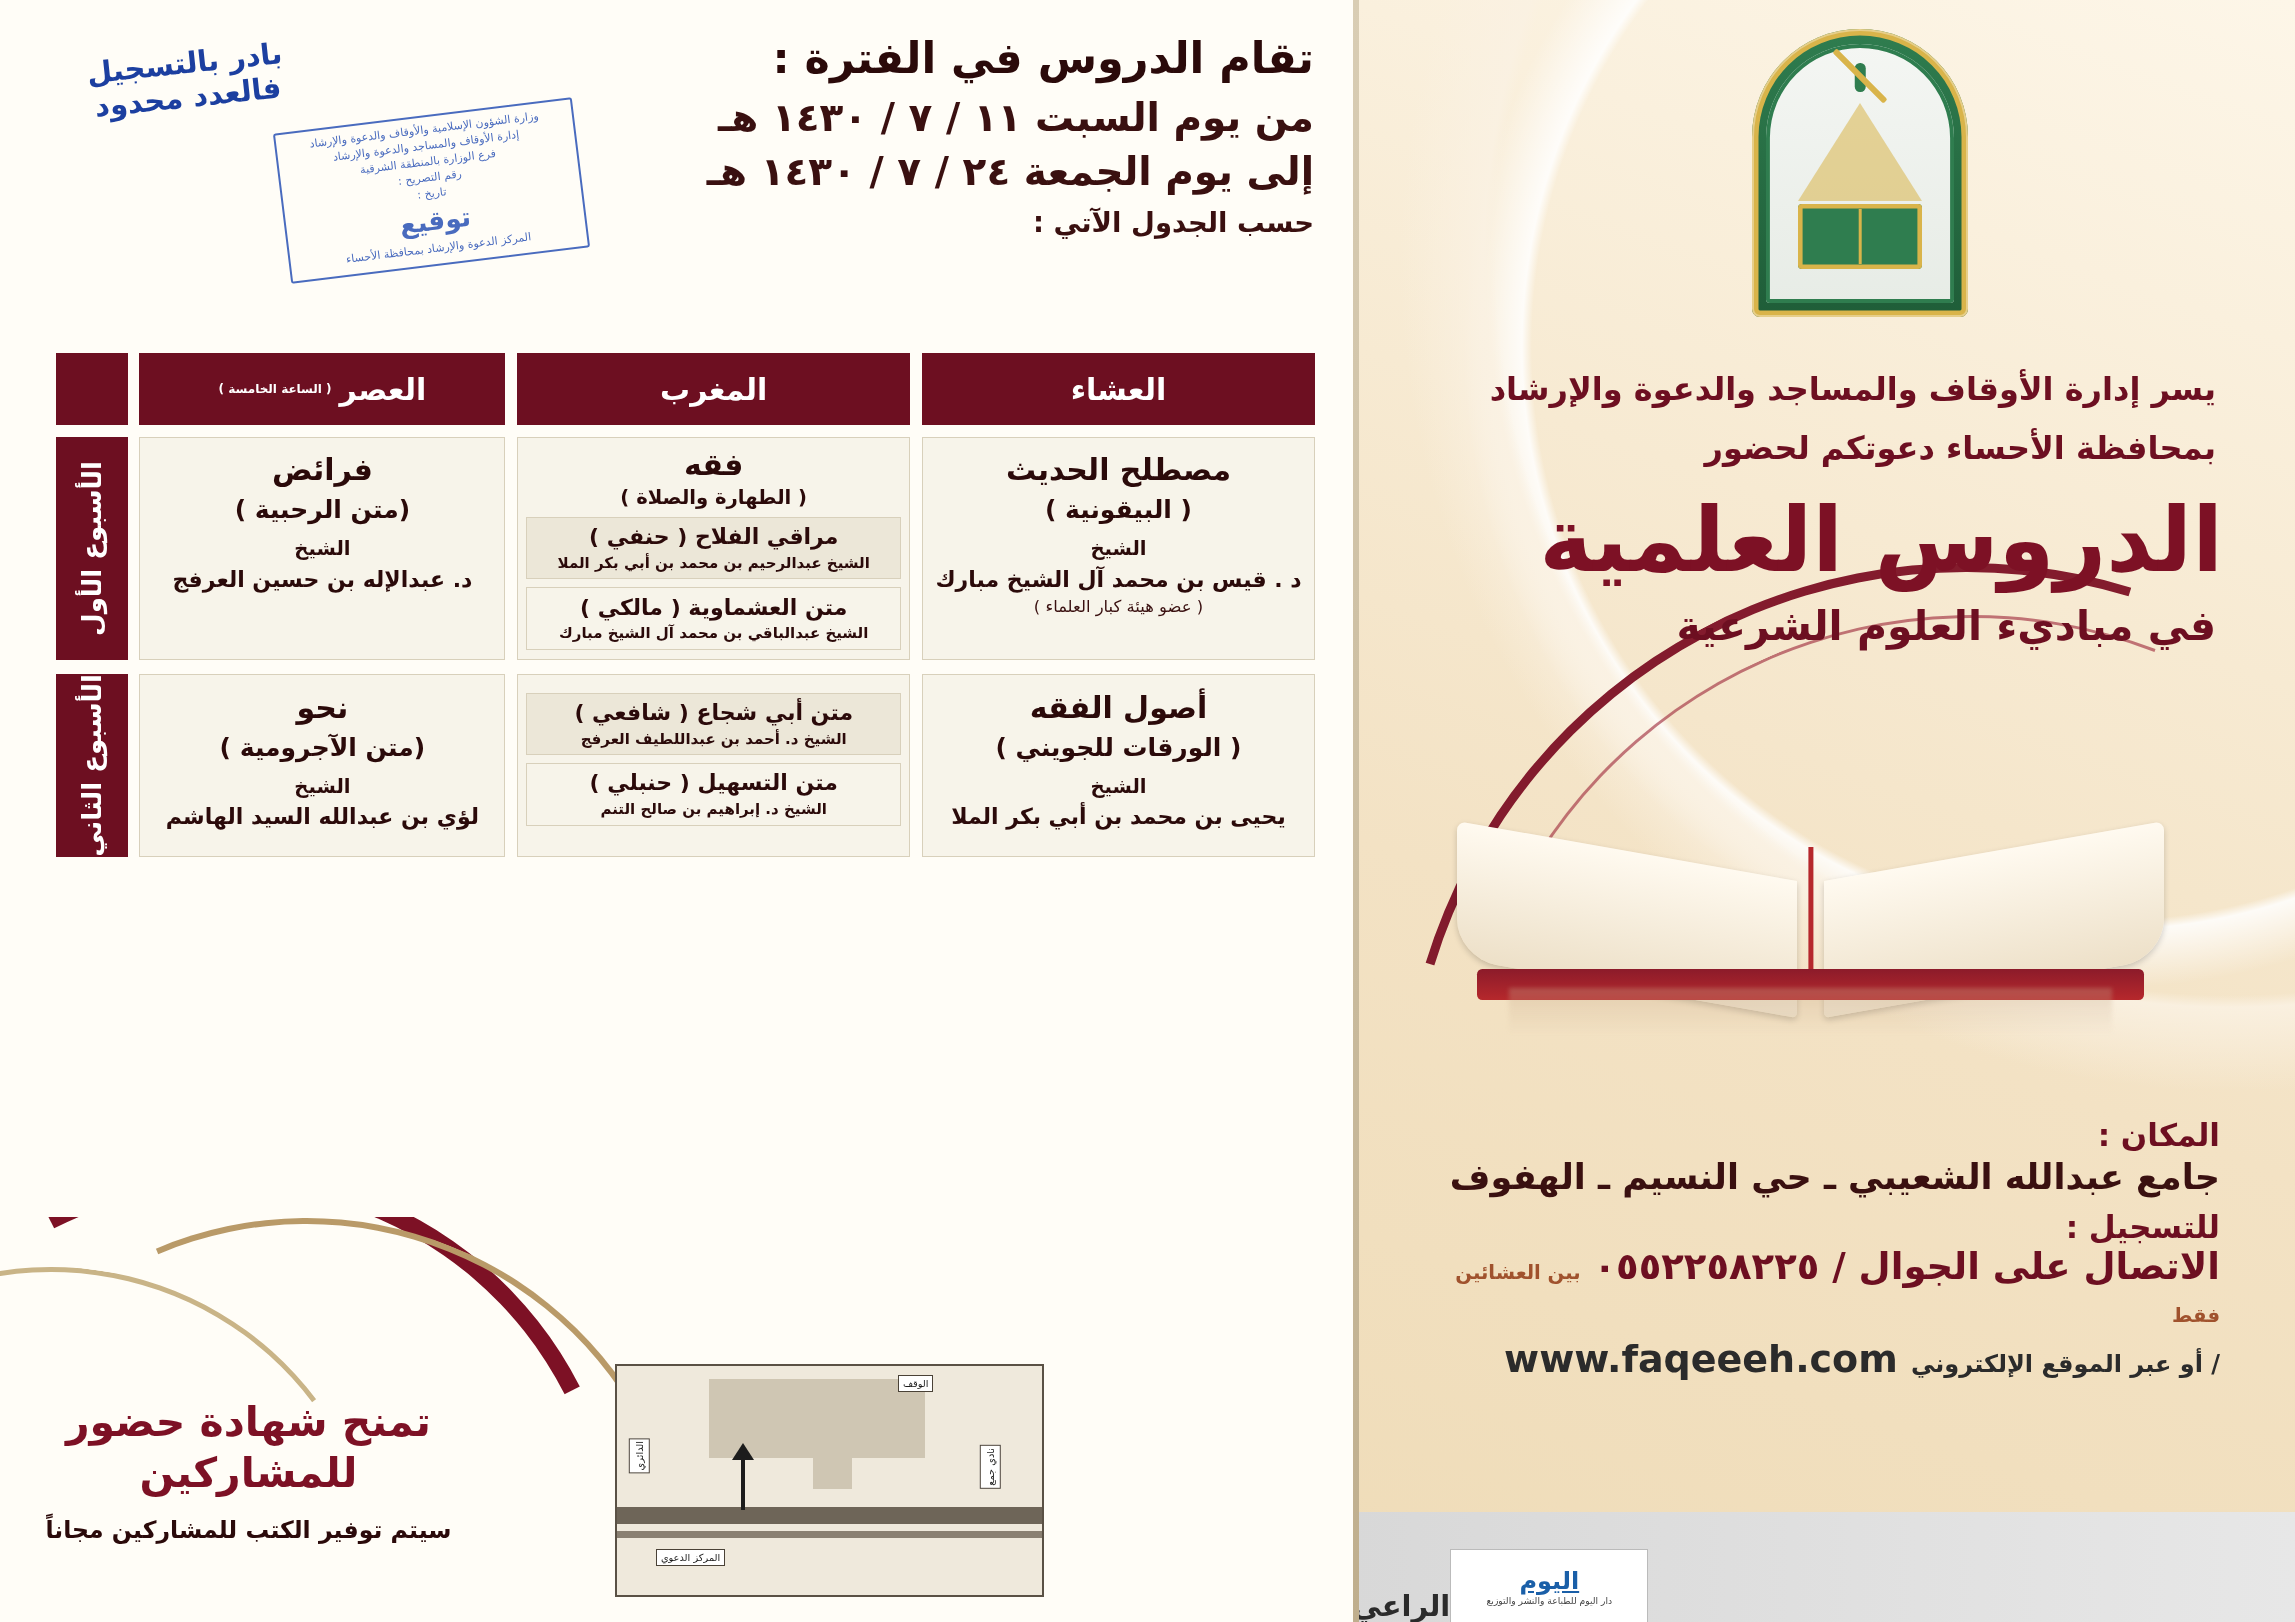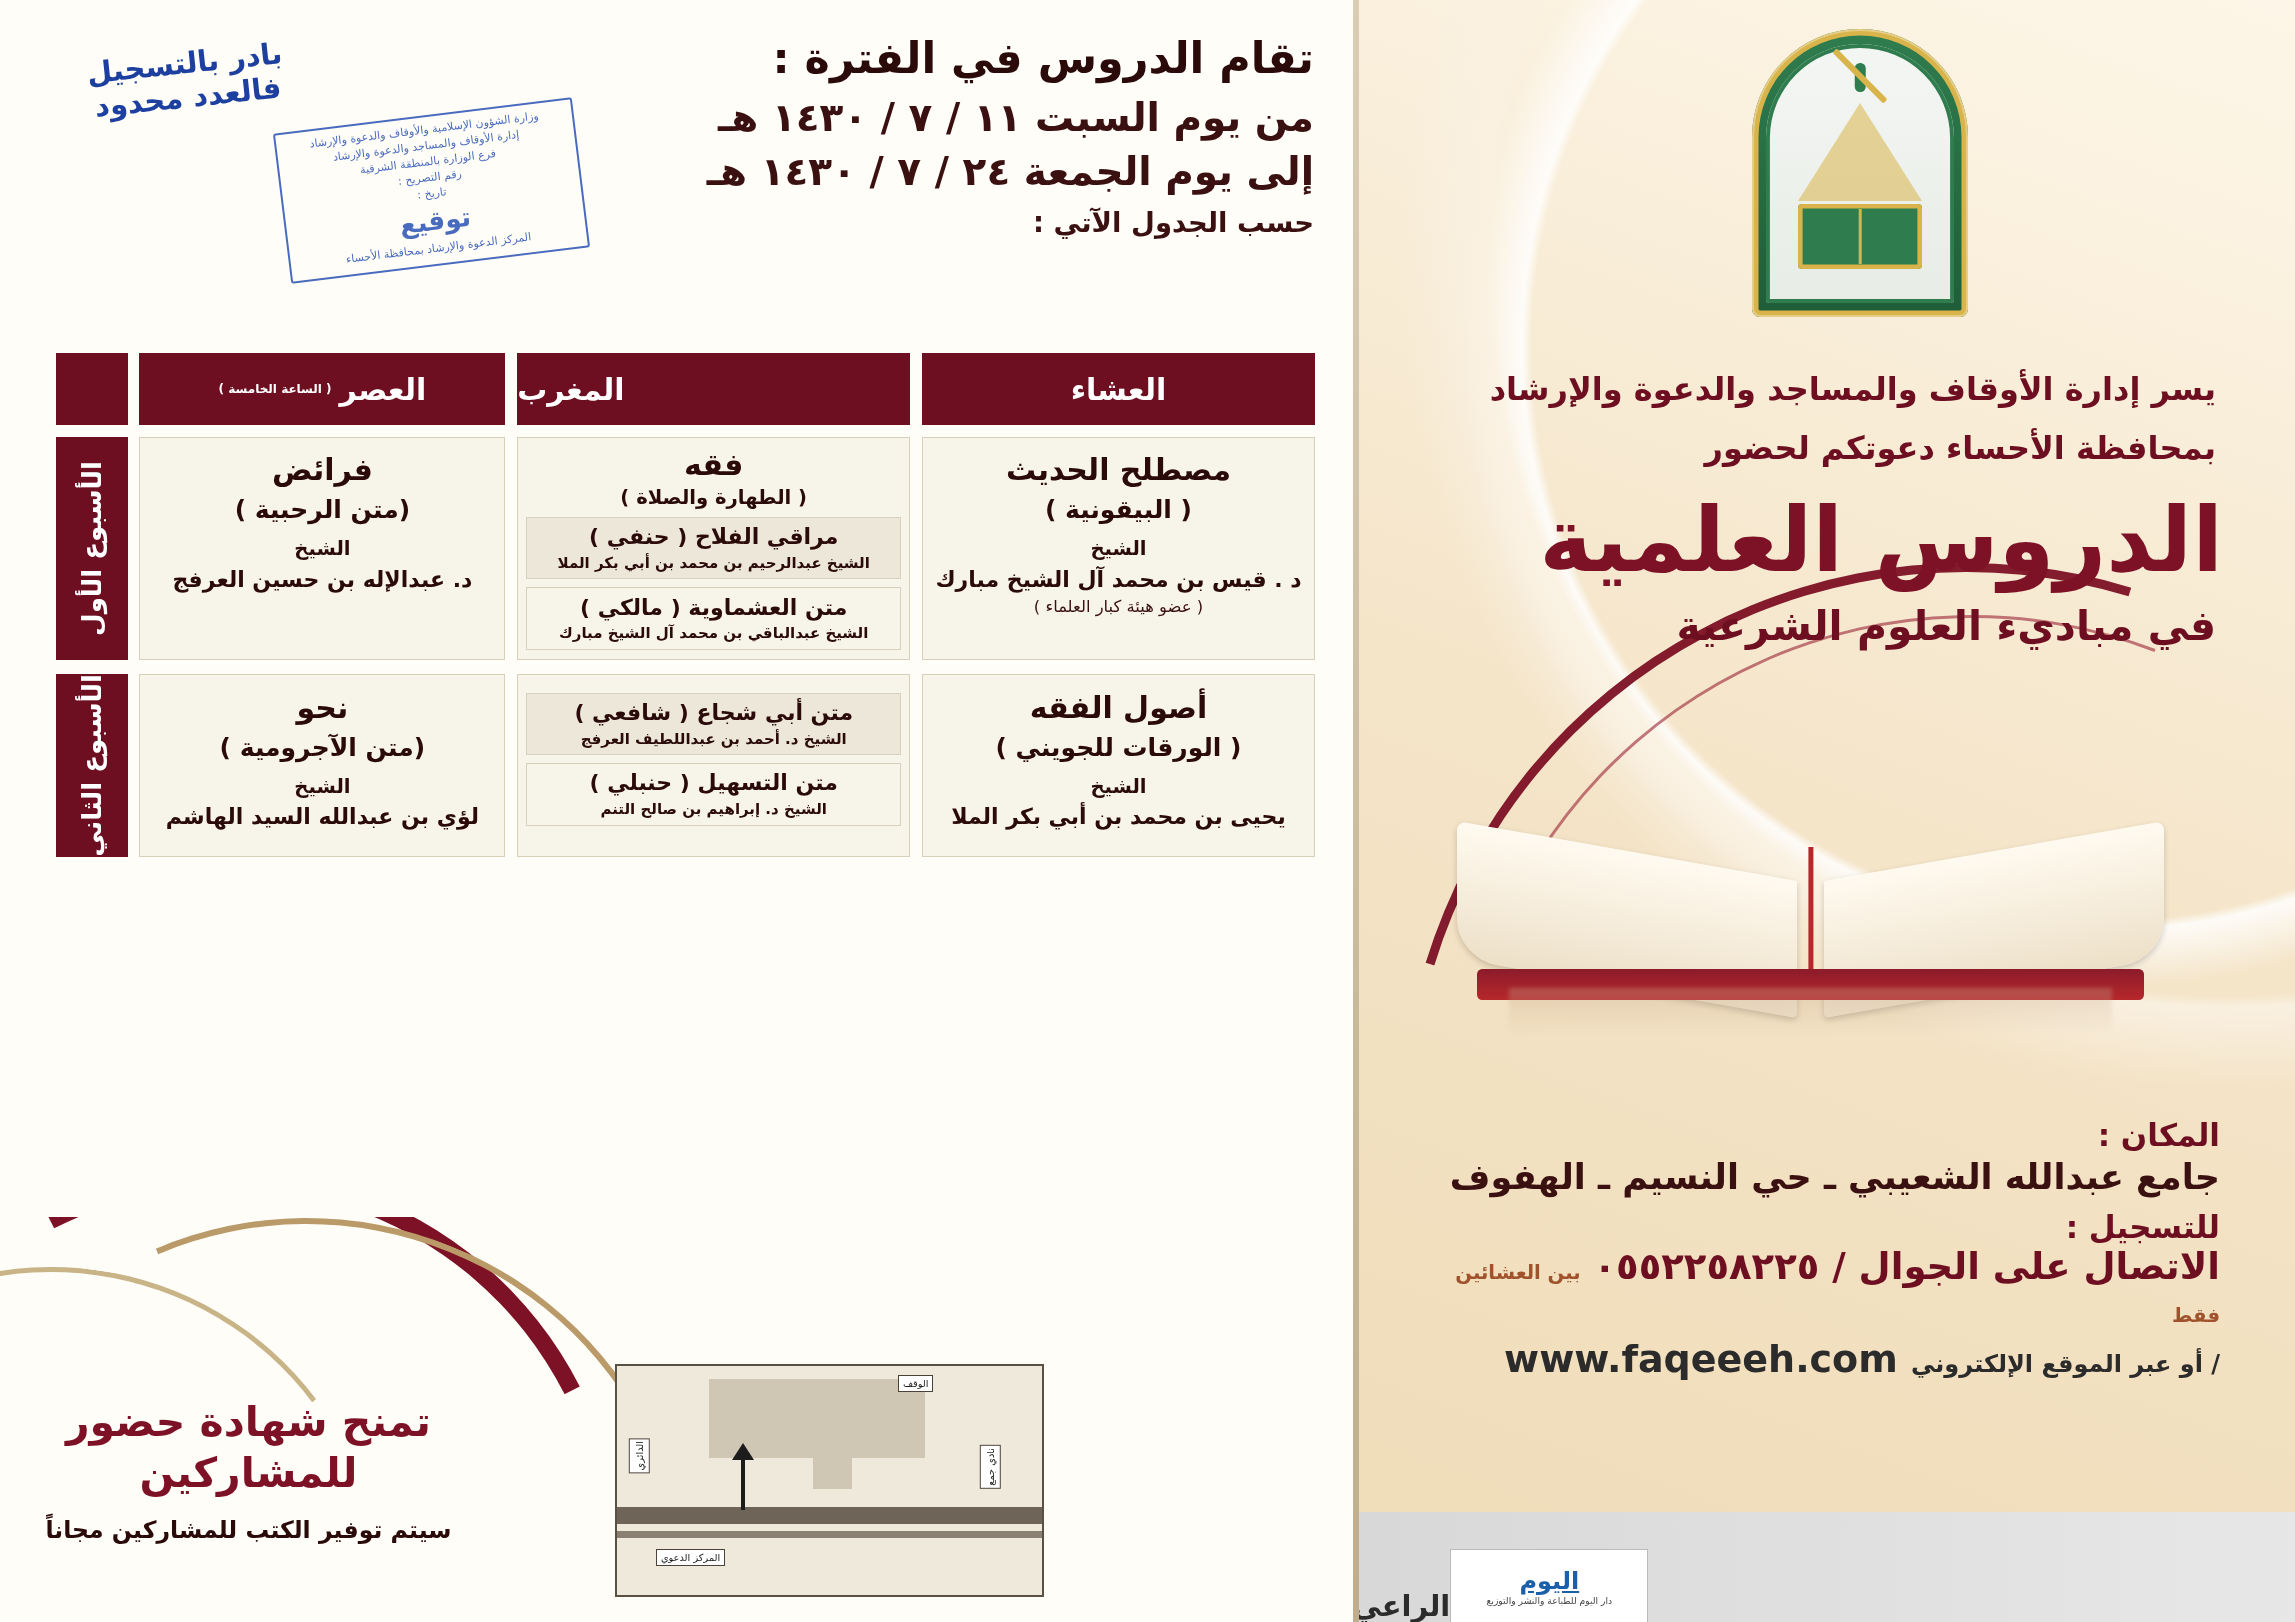--- a/index.html
+++ b/index.html
@@ -189,21 +189,21 @@
   .hdr .t4{font-size:27.5px;font-weight:bold;margin-top:11.8px;}
   
   .tbl{position:absolute;left:52px;top:353px;width:1263px;}
   .row-head{display:flex;flex-direction:row;gap:11.8px;height:72px;}
   .hcell{
     background:#6d0f21;color:#fff;display:flex;align-items:center;justify-content:center;
     font-size:30px;font-weight:bold;direction:rtl;
   }
   .hcell .small{font-size:12px;margin-right:7.9px;font-weight:bold;}
   .h-isha{width:393px;}
-  .h-maghrib{width:393px;justify-content:flex-end;}
+  .h-maghrib{width:393px;}
   .h-asr{width:366px;}
   .h-blank{width:72px;background:#6d0f21;}
   .body-rows{margin-top:11.8px;}
   .brow{display:flex;flex-direction:row;gap:11.8px;margin-bottom:14.4px;}
   .week{
     width:72px;background:#6d0f21;color:#fff;display:flex;align-items:center;justify-content:center;
   }
   .week span{
     writing-mode:vertical-rl;transform:rotate(180deg);
     font-size:26px;font-weight:bold;letter-spacing:2px;direction:rtl;

